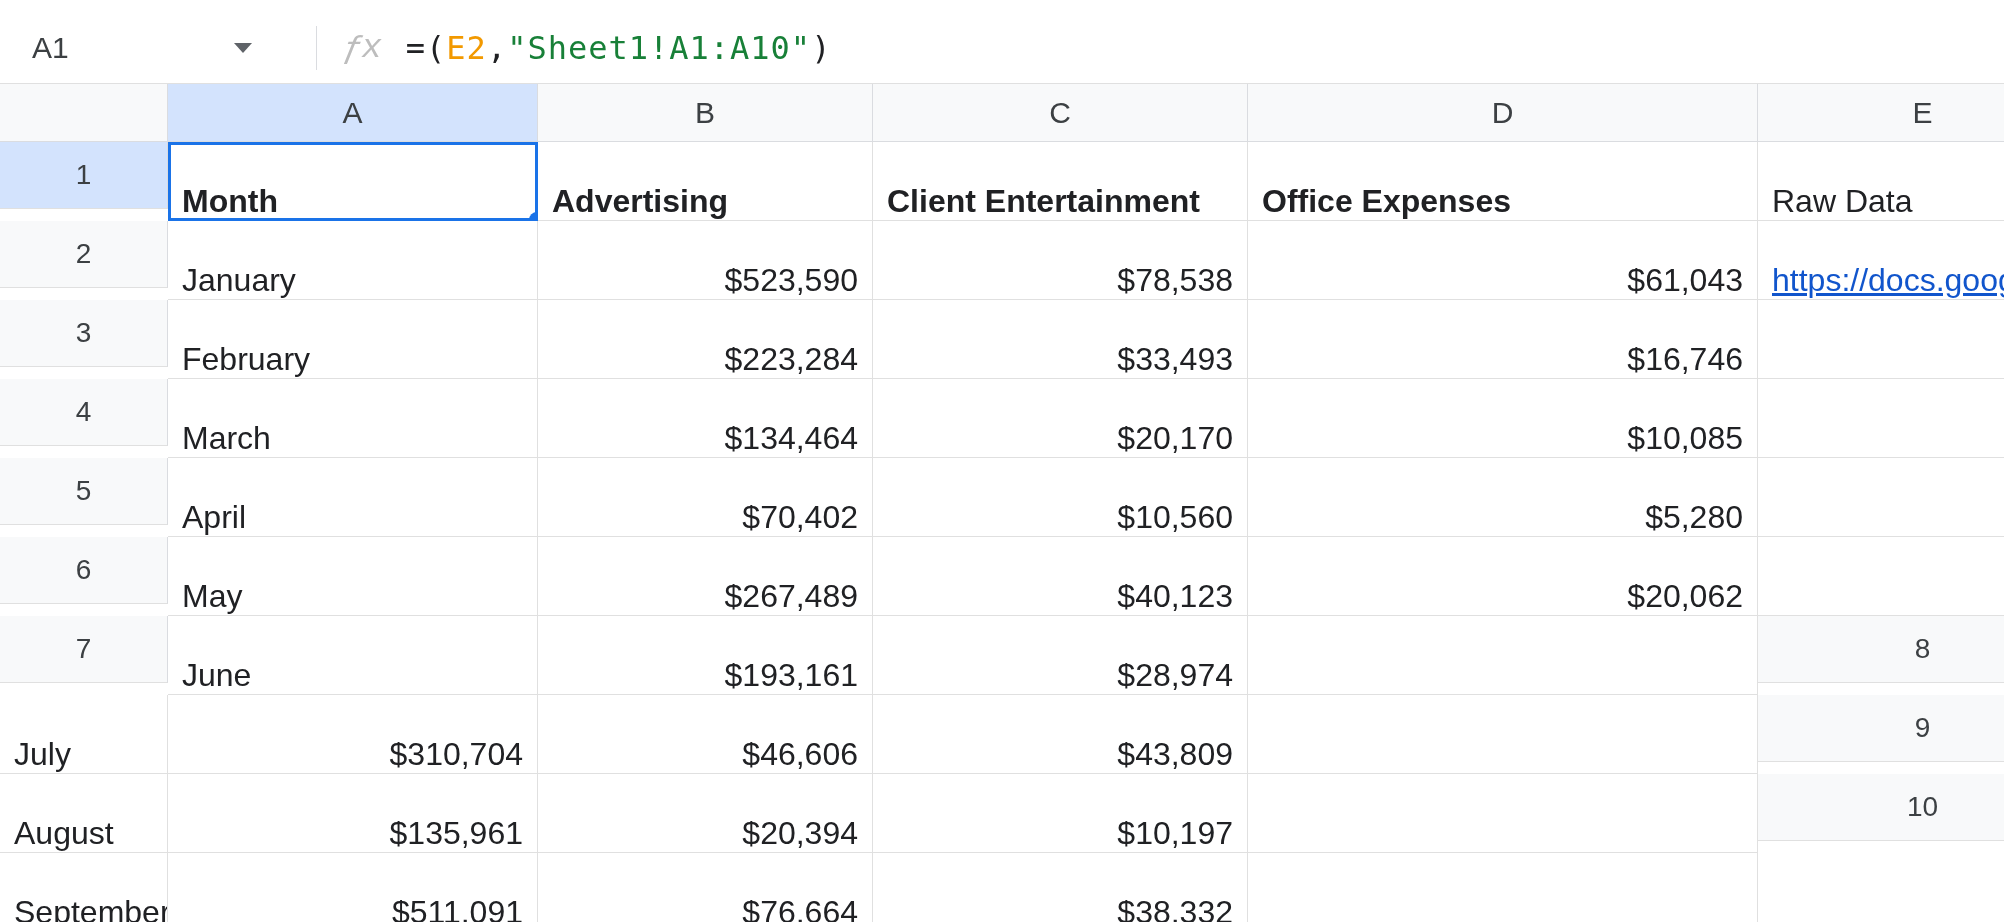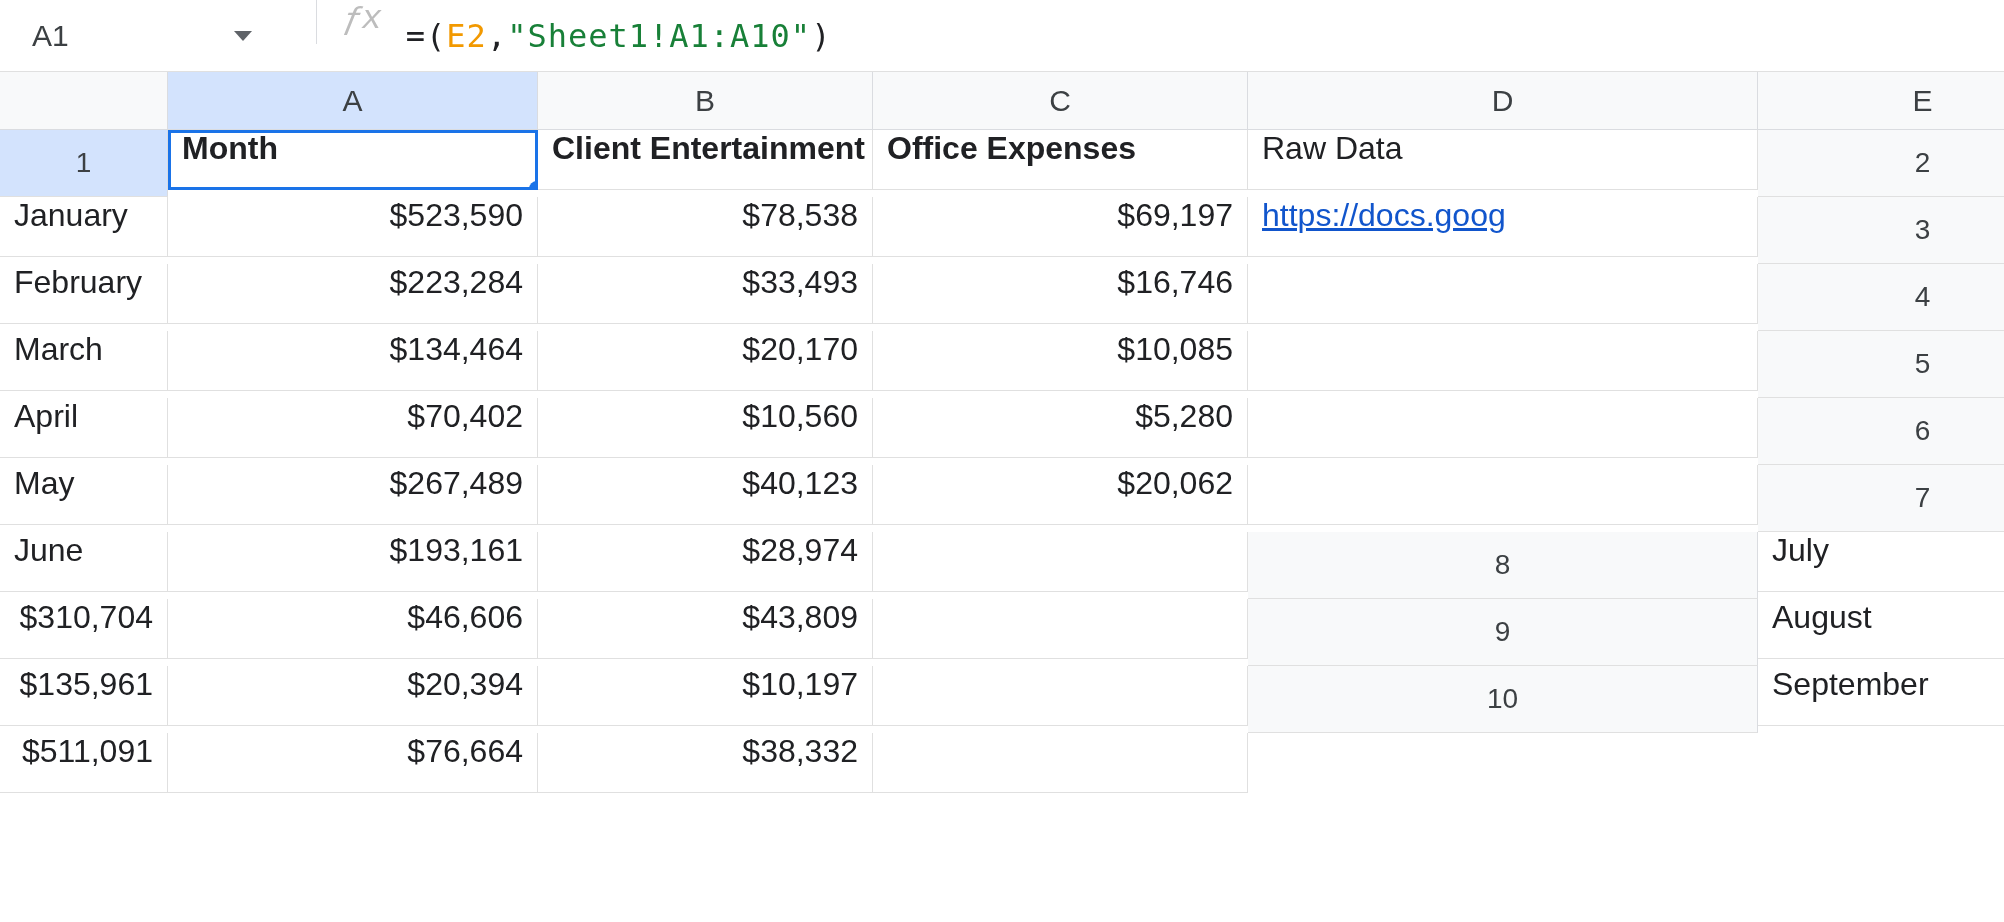--- a/index.html
+++ b/index.html
@@ -8,24 +8,26 @@
     font-family: Arial, "Helvetica Neue", Helvetica, sans-serif;
     font-size: 28px;
     color: #202124;
     background: #ffffff;
     overflow: hidden;
   }
 
   
   .formula-bar {
     display: flex;
+    align-items: center;
     height: 72px;
     border-bottom: 1px solid #e0e0e0;
     padding-left: 10px;
     background: #fff;
+    margin-top: 12px;
   }
   .name-box-wrap {
     display: flex;
     align-items: center;
     width: 280px;
     height: 100%;
     padding-left: 22px;
     padding-right: 30px;
     font-size: 30px;
     color: #3c4043;
@@ -108,23 +110,23 @@
     border-bottom: 1px solid #e0e0e0;
     user-select: none;
     cursor: pointer;
   }
   .row-header.selected-row {
     background: #d3e3fd;
   }
   .cell {
     position: relative;
     display: flex;
-    align-items: flex-start;
+    align-items: flex-end;
     padding: 0 14px;
-    height: 60px; 
+    height: 79px; 
     font-size: 32px;
     color: #202124;
     border-right: 1px solid #e0e0e0;
     border-bottom: 1px solid #e0e0e0;
     background: #fff;
     white-space: nowrap;
     overflow: hidden;
   }
   .cell.right { justify-content: flex-end; }
   .cell.header-row { font-weight: 700; }
@@ -178,40 +180,43 @@
     </div>
     <div class="col-header">
       <span>E</span>
     </div>
     <div class="row-header selected-row" style="height: 67px;">1</div>
     <div class="cell header-row active">
       <span>Month</span>
       <div class="active-handle"></div>
     </div>
     <div class="cell header-row">
+      <span>Advertising</span>
+    </div>
+    <div class="cell header-row">
       <span>Client Entertainment</span>
     </div>
     <div class="cell header-row">
       <span>Office Expenses</span>
     </div>
     <div class="cell header-row nonbold">
       <span>Raw Data</span>
     </div>
     <div class="row-header" style="height: 67px;">2</div>
     <div class="cell">
       <span>January</span>
     </div>
     <div class="cell right">
       <span>$523,590</span>
     </div>
     <div class="cell right">
       <span>$78,538</span>
     </div>
     <div class="cell right">
-      <span>$69,197</span>
+      <span>$61,043</span>
     </div>
     <div class="cell link">
       <span>https://docs.goog</span>
     </div>
     <div class="row-header" style="height: 67px;">3</div>
     <div class="cell">
       <span>February</span>
     </div>
     <div class="cell right">
       <span>$223,284</span>

